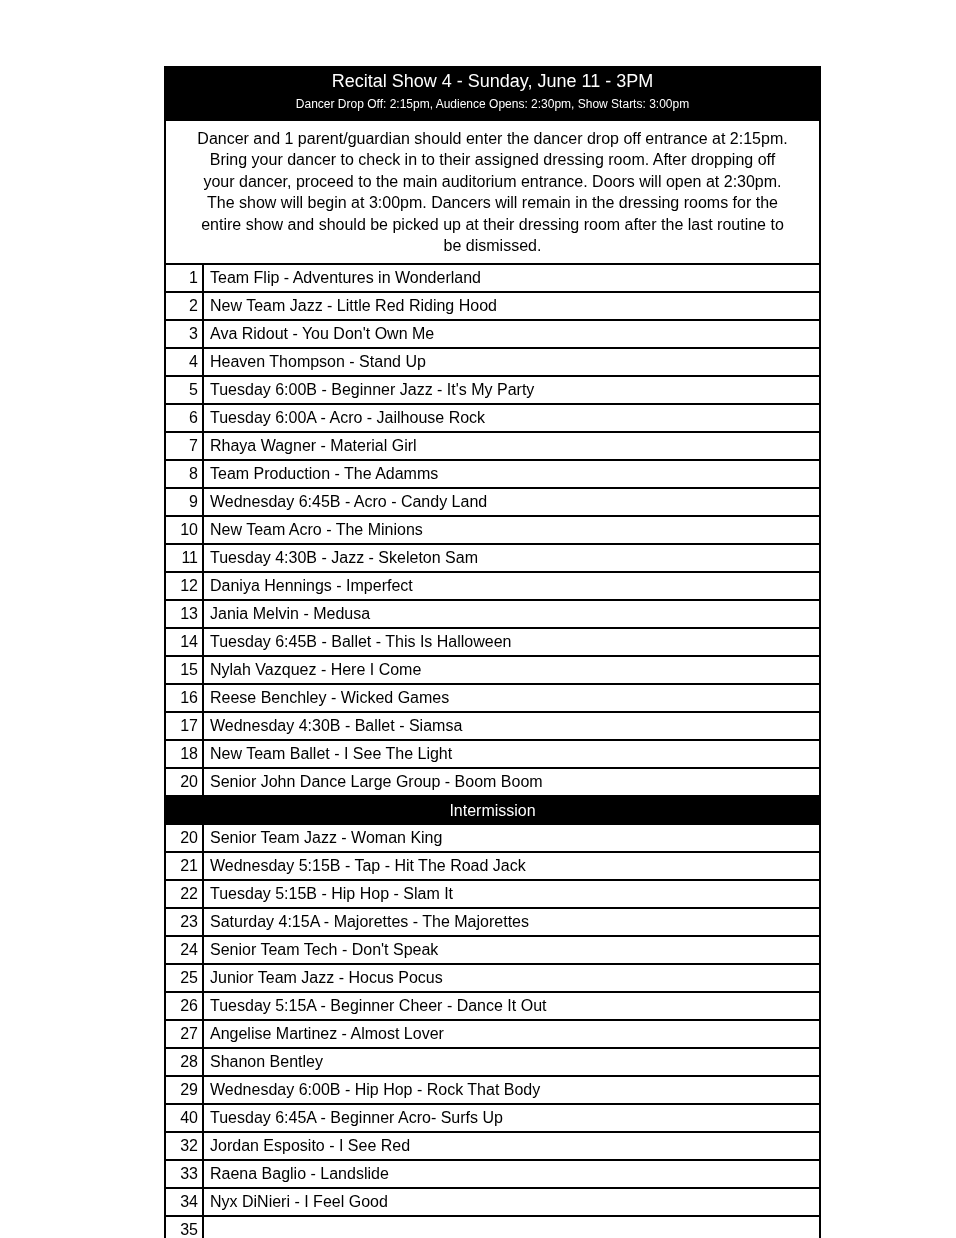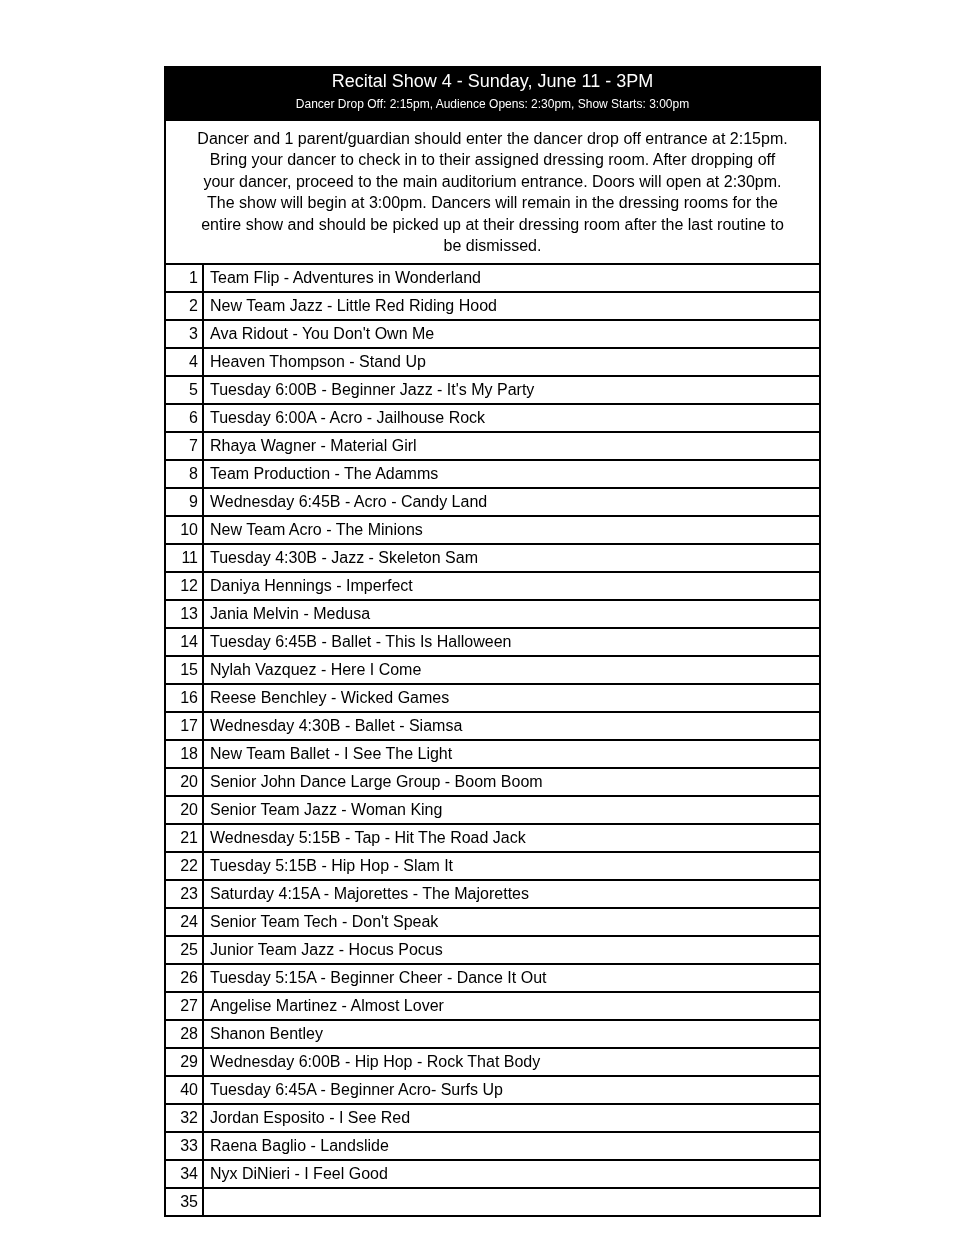--- a/index.html
+++ b/index.html
@@ -164,20 +164,21 @@
         <div class="act-row">
           <div class="act-num">18</div>
           <div class="act-title">New Team Ballet - I See The Light</div>
         </div>
         <div class="act-row">
           <div class="act-num">20</div>
           <div class="act-title">Senior John Dance Large Group - Boom Boom</div>
         </div>
       </div>
 
+    <div class="intermission">Intermission</div>
 
     <div class="acts" id="acts-part2">
         <div class="act-row">
           <div class="act-num">20</div>
           <div class="act-title">Senior Team Jazz - Woman King</div>
         </div>
         <div class="act-row">
           <div class="act-num">21</div>
           <div class="act-title">Wednesday 5:15B - Tap - Hit The Road Jack</div>
         </div>

